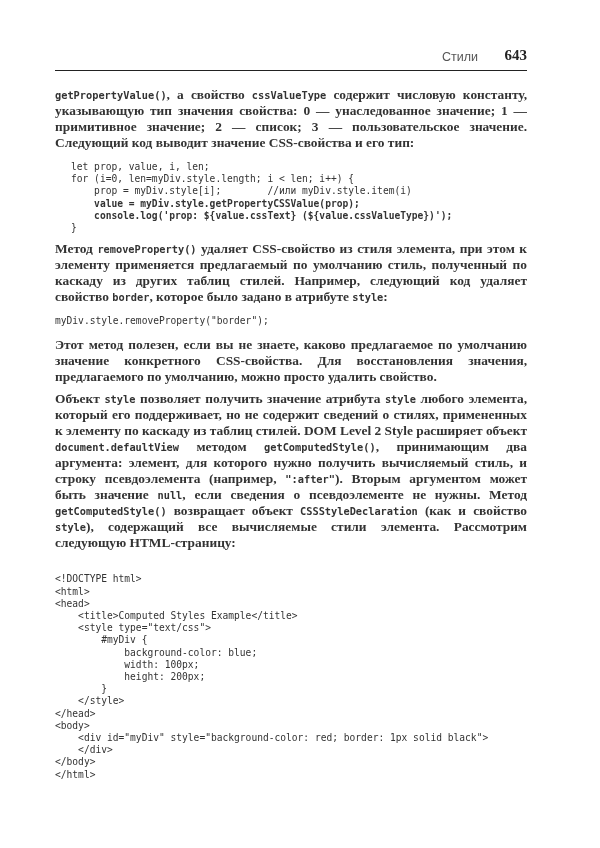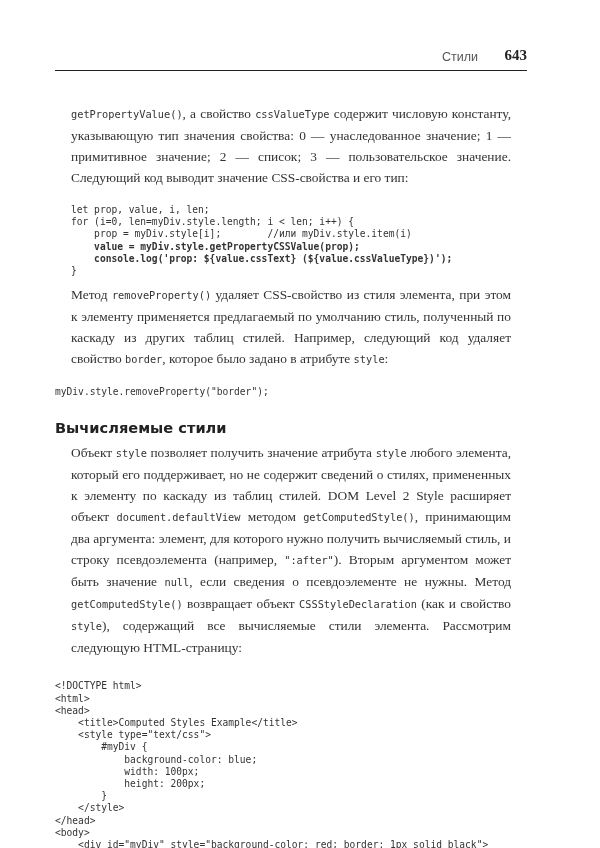--- a/index.html
+++ b/index.html
@@ -2,21 +2,21 @@
 <html><head>
 <meta charset="utf-8">
 <style>
   html, body { margin: 0; padding: 0; background: #ffffff; }
   body { width: 600px; height: 848px; position: relative; overflow: hidden; color: #2a2a2a; }
   .page { position: absolute; left: 55px; top: 0; width: 472px; }
   .header { position: absolute; top: 44px; left: 0; width: 472px; height: 26px; border-bottom: 1.3px solid #222; }
   .header .section { position: absolute; right: 49px; top: 6px; font-family: Liberation Sans, sans-serif; font-size: 12.5px; color: #555; }
   .header .pagenum { position: absolute; right: 0; top: 3px; font-family: Liberation Serif, serif; font-size: 15px; font-weight: bold; color: #222; }
   .body { position: absolute; top: 87px; left: 0; width: 472px; }
-  p.txt { margin: 16px; font-family: "Liberation Serif", serif; font-size: 13.4px; line-height: 21px; text-align: justify; color: #333; hyphens: manual; }
+  p.txt { margin: 0; font-family: "Liberation Serif", serif; font-size: 13.4px; line-height: 16px; text-align: justify; color: #333; hyphens: manual; font-weight: bold; }
   .c { font-family: "DejaVu Sans Mono", monospace; font-size: 10.3px; color: #333; }
   pre.code { margin: 0; font-family: "DejaVu Sans Mono", monospace; font-size: 9.6px; line-height: 12.2px; color: #333; white-space: pre; }
   pre.code b { font-weight: bold; }
   h2.h { margin: 0; font-family: "DejaVu Sans", sans-serif; font-size: 14.6px; font-weight: bold; color: #222; }
 </style>
 </head>
 <body>
 
 <div class="page">
   <div class="header">
@@ -32,22 +32,22 @@
 <span>for (i=0, len=myDiv.style.length; i &lt; len; i++) {</span>
 <span>    prop = myDiv.style[i];        //или myDiv.style.item(i)</span>
 <b>    value = myDiv.style.getPropertyCSSValue(prop);</b>
 <b>    console.log('prop: ${value.cssText} (${value.cssValueType})');</b>
 <span>}</span></pre>
 
     <p class="txt" style="margin-top:7px;"><span>Метод </span><span class="c">removeProperty()</span><span> удаляет CSS-свойство из стиля элемента, при этом к элементу применяется предлагаемый по умолчанию стиль, полученный по каскаду из других таблиц стилей. Например, следующий код удаляет свойство </span><span class="c">border</span><span>, которое было задано в атрибуте </span><span class="c">style</span><span>:</span></p>
 
     <pre class="code" style="margin-top:10px;"><span>myDiv.style.removeProperty("border");</span></pre>
 
+    <p class="txt" style="margin-top:10px;">Этот метод полезен, если вы не знаете, каково предлагаемое по умолчанию значение конкретного CSS-свойства. Для восстановления значения, предлагаемого по умолчанию, можно просто удалить свойство.</p>
 
-    <h2 class="h" style="margin-top:21px;">Вычисляемые стили</h2>
 
     <p class="txt" style="margin-top:6px;"><span>Объект </span><span class="c">style</span><span> позволяет получить значение атрибута </span><span class="c">style</span><span> любого элемента, который его поддерживает, но не содержит сведений о стилях, примененных к элементу по каскаду из таблиц стилей. DOM Level 2 Style расширяет объект </span><span class="c">document.defaultView</span><span> методом </span><span class="c">getComputedStyle()</span><span>, принимающим два аргумента: элемент, для которого нужно получить вычисляемый стиль, и строку псевдоэлемента (например, </span><span class="c">":after"</span><span>). Вторым аргументом может быть значение </span><span class="c">null</span><span>, если сведения о псевдоэлементе не нужны. Метод </span><span class="c">getComputedStyle()</span><span> возвращает объект </span><span class="c">CSSStyleDeclaration</span><span> (как и свойство </span><span class="c">style</span><span>), содержащий все вычисляемые стили элемента. Рассмотрим следующую HTML-страницу:</span></p>
 
     <pre class="code" style="margin-top:22px;"><span>&lt;!DOCTYPE html&gt;</span>
 <span>&lt;html&gt;</span>
 <span>&lt;head&gt;</span>
 <span>    &lt;title&gt;Computed Styles Example&lt;/title&gt;</span>
 <span>    &lt;style type="text/css"&gt;</span>
 <span>        #myDiv {</span>
 <span>            background-color: blue;</span>

